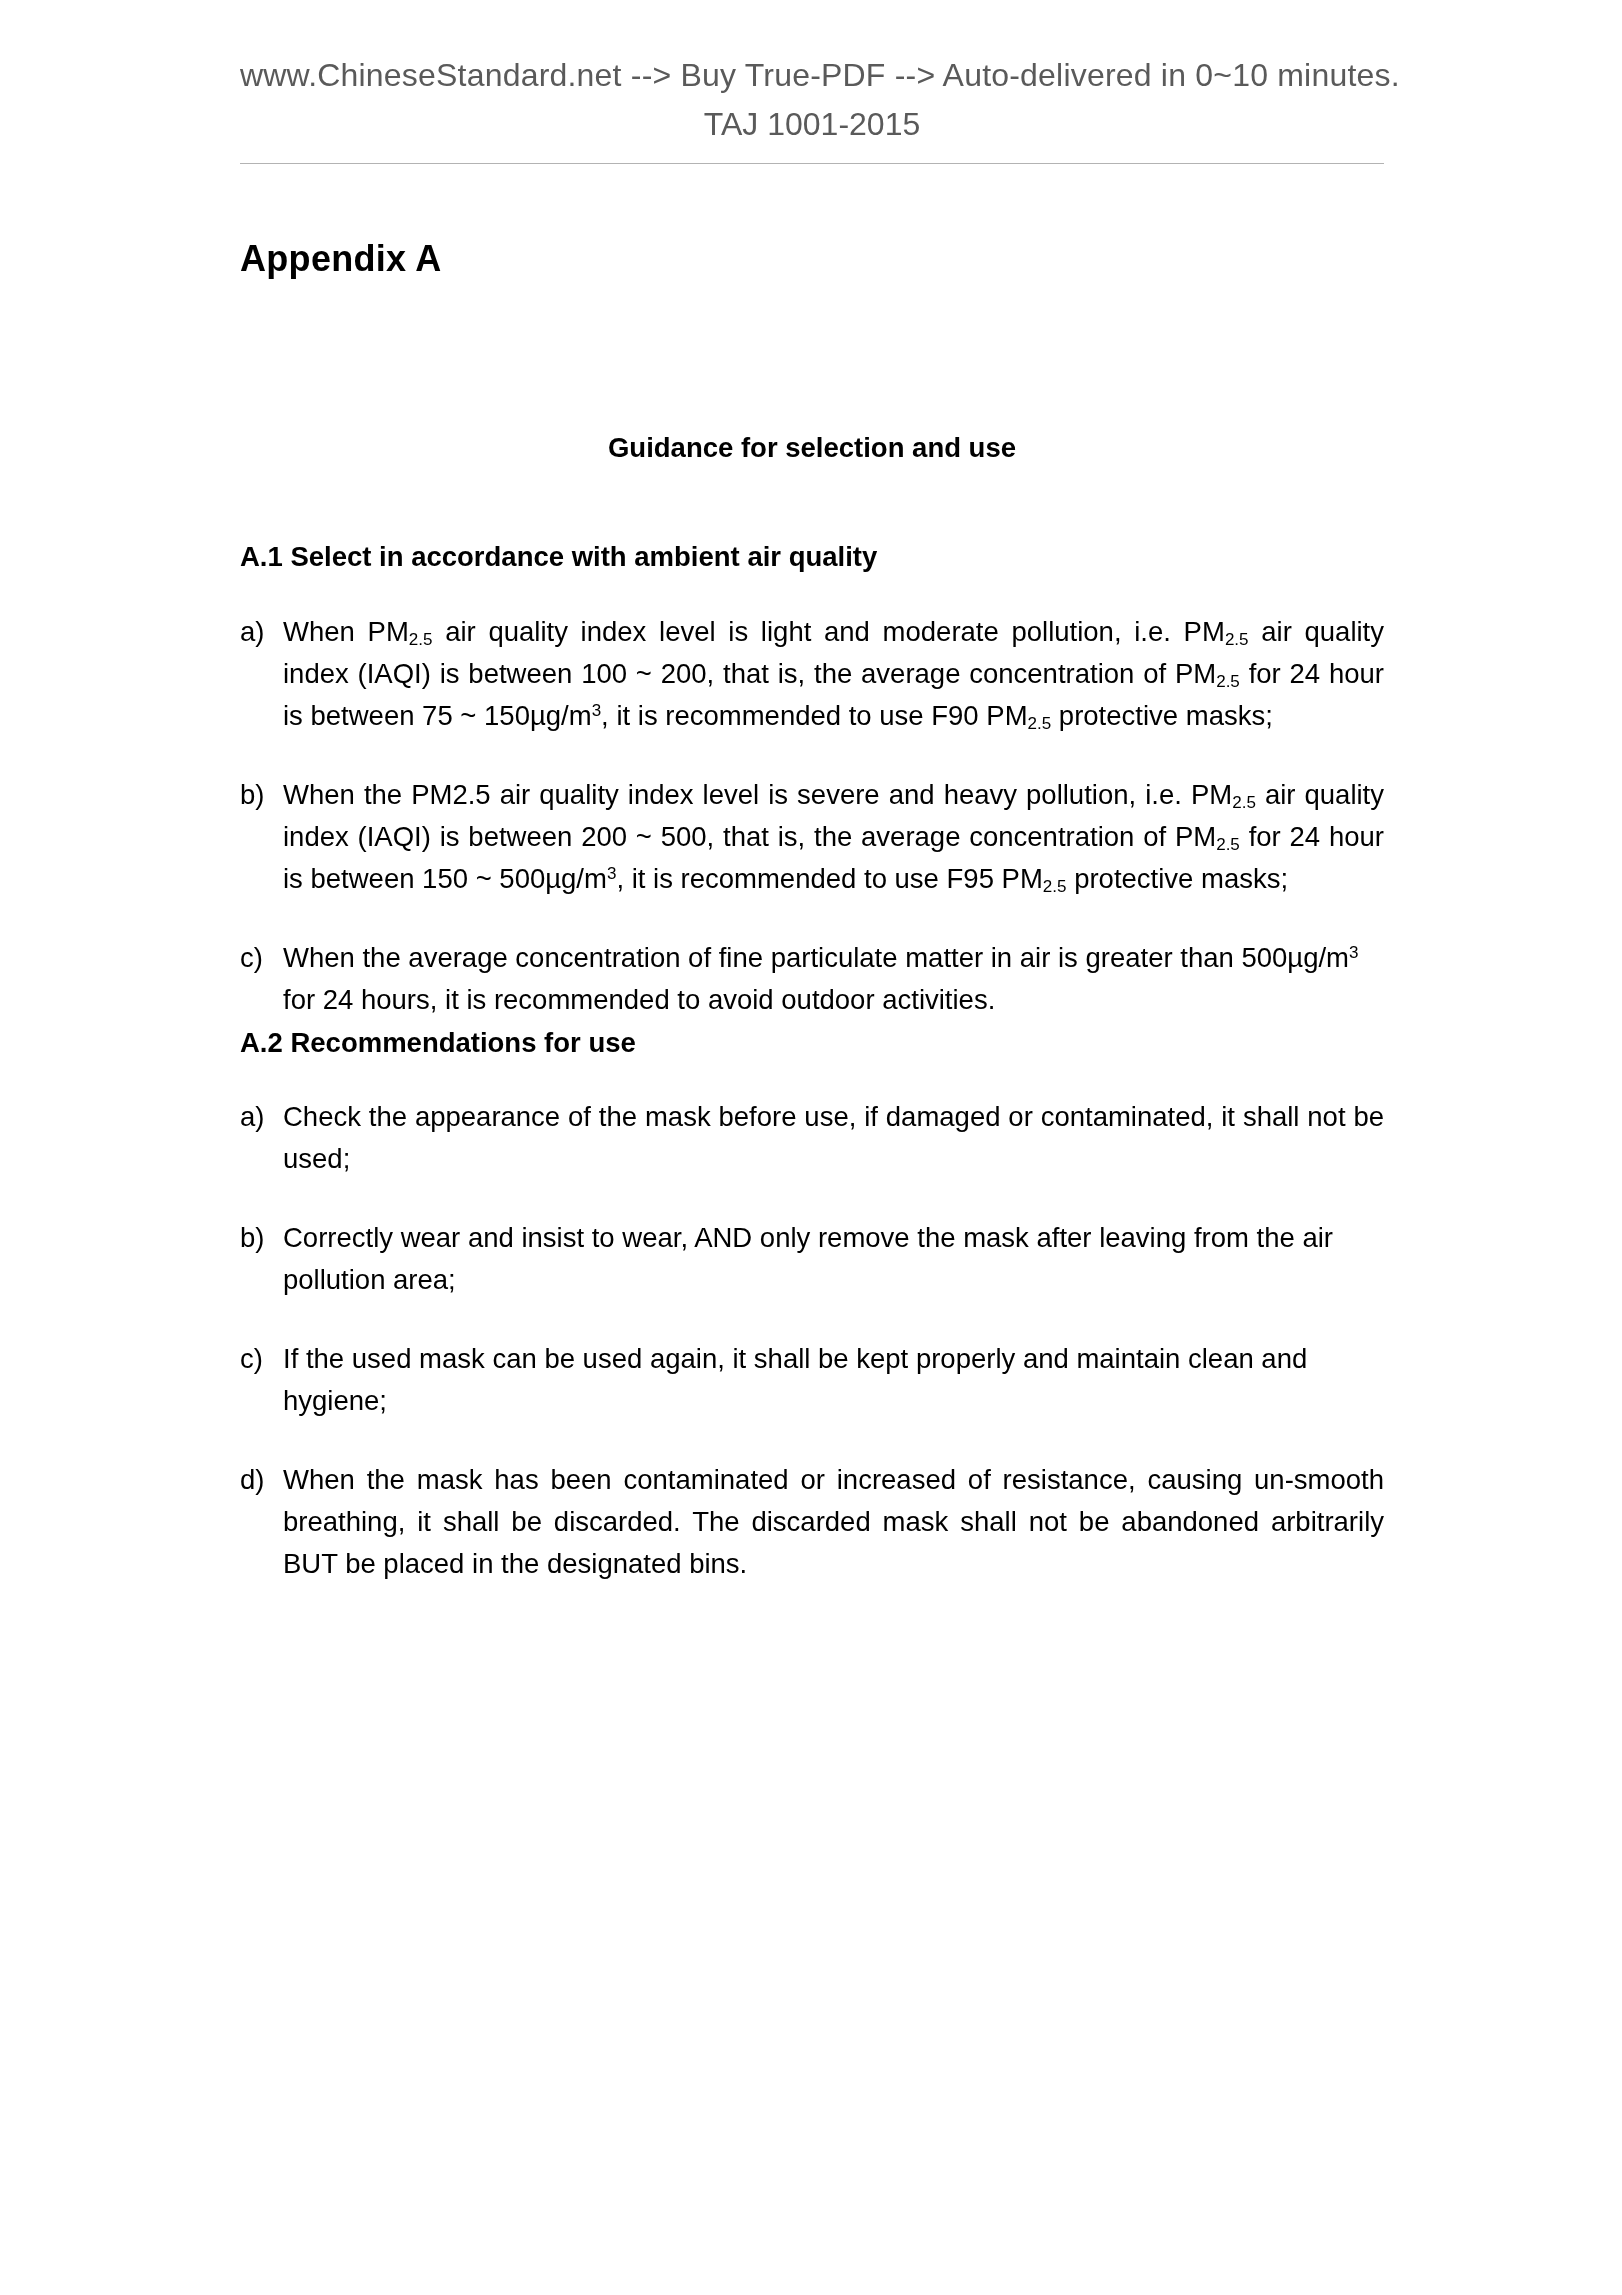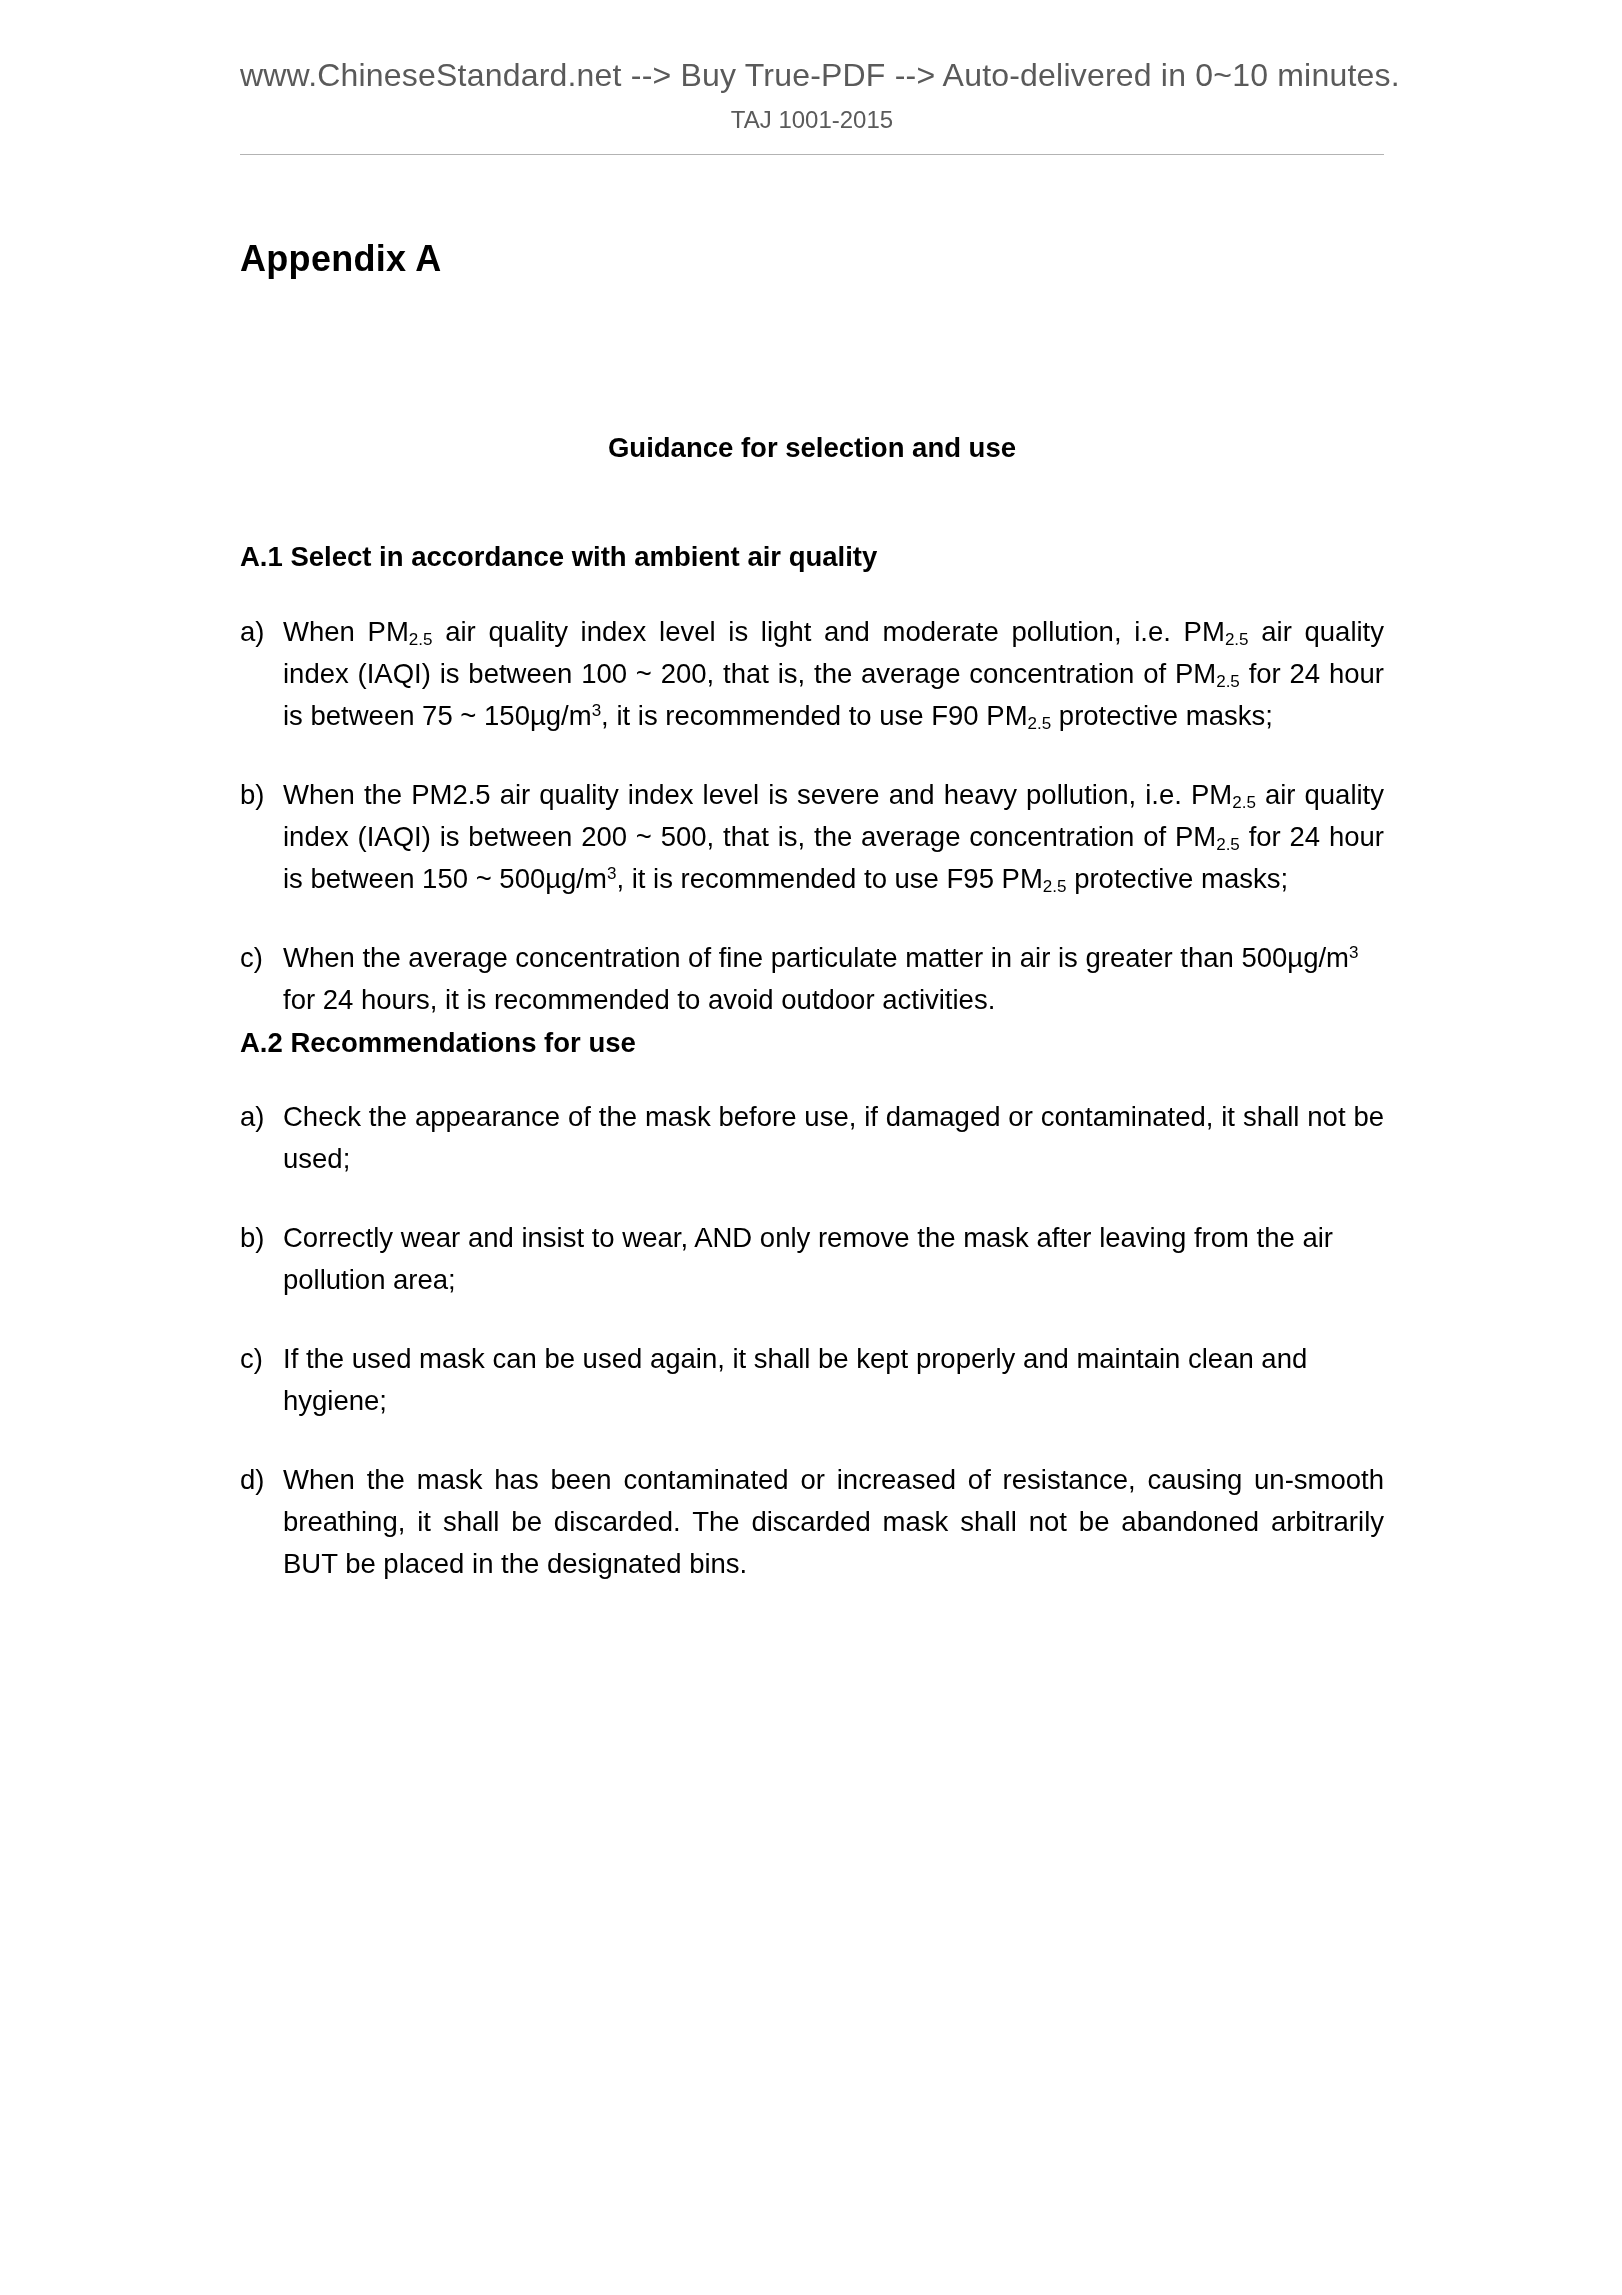--- a/index.html
+++ b/index.html
@@ -29,21 +29,21 @@
   }
   .header-promo {
     text-align: center;
     font-size: 32px;
     color: #5a5a5a;
     letter-spacing: 0.2px;
     white-space: nowrap;
   }
   .header-std {
     text-align: center;
-    font-size: 24px;
+    font-size: 32px;
     color: #5a5a5a;
     margin-top: 11.7px;
   }
   .header-rule {
     margin-top: 20px;
     border-top: 1.7px solid #b3b3b3;
     width: 1144px;
   }
 
   

